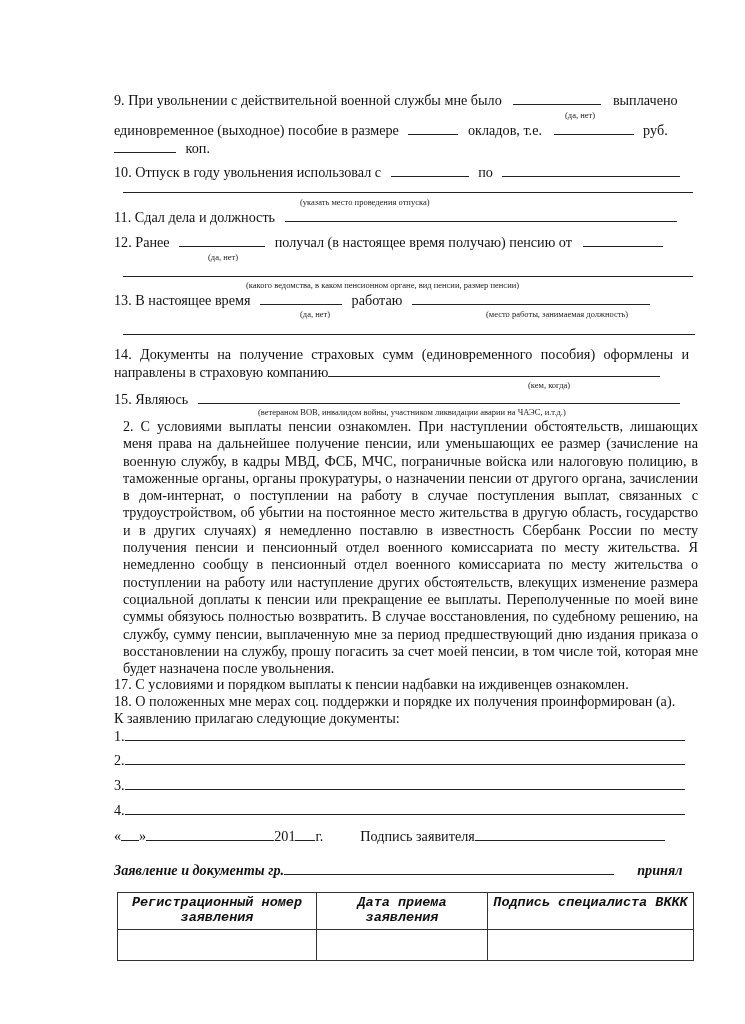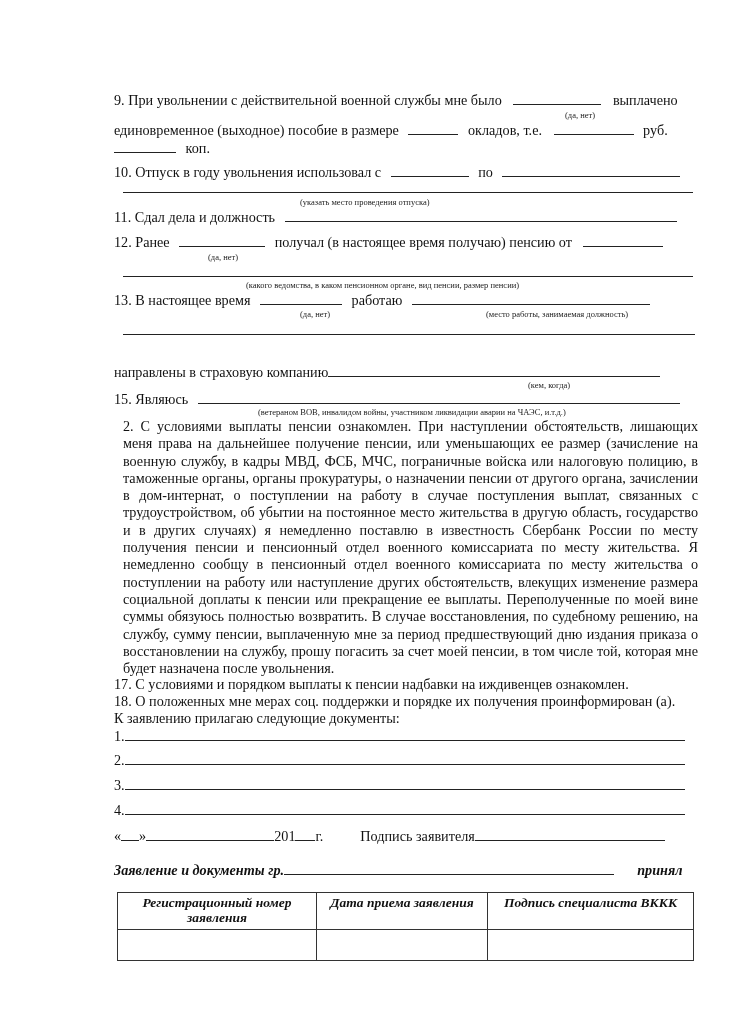--- a/index.html
+++ b/index.html
@@ -10,21 +10,21 @@
   .just { white-space:normal; text-align:justify; text-align-last:justify; }
   .blank { display:inline-block; border-bottom:1px solid #222; height:12px; vertical-align:baseline; }
   .hint { position:absolute; font-size:8.5px; line-height:10px; white-space:nowrap; color:#222; }
   .rule { position:absolute; height:0; border-top:1px solid #222; }
   .para { position:absolute; left:123px; width:575px; font-size:14.2px; line-height:17.3px; text-align:justify; }
   .para span.l { display:block; text-align:justify; text-align-last:justify; white-space:nowrap; }
   .para span.l.last { text-align-last:left; }
   .it { font-style:italic; font-weight:bold; }
   table.reg { position:absolute; left:117px; top:892px; width:577px; border-collapse:collapse;
               font-style:italic; font-weight:bold; font-size:13.5px; }
-  table.reg td { border:1px solid #333; text-align:center; vertical-align:top; padding:2px 4px; line-height:15px; }
+  table.reg td { border:1px solid #333; text-align:center; vertical-align:top; padding:2px 4px; line-height:15px;font-family:Liberation Mono, monospace; }
   table.reg tr.head td { height:32px; }
   table.reg tr.empty td { height:26px; }
 </style>
 </head>
 <body>
 
 <div class="page">
 
   <div class="ln" style="top:92px;">
     <span>9. При увольнении  с действительной военной службы мне было</span>
@@ -72,20 +72,21 @@
   <div class="ln" style="top:292px;">
     <span>13. В настоящее время</span>
     <span class="blank" style="width:82px; margin:0 6px;"></span>
     <span>работаю</span>
     <span class="blank" style="width:238px; margin-left:6px;"></span>
   </div>
   <div class="hint" style="left:300px; top:309px;">(да, нет)</div>
   <div class="hint" style="left:472px; top:309px;padding-left:14px;">(место работы, занимаемая должность)</div>
   <div class="rule" style="left:123px; width:572px; top:334px;"></div>
 
+  <div class="ln just" style="top:346px;">14. Документы на получение страховых сумм (единовременного пособия) оформлены и</div>
   <div class="ln" style="top:364px;">
     <span>направлены в страховую компанию</span><span class="blank" style="width:332px;"></span>
   </div>
   <div class="hint" style="left:528px; top:380px;">(кем, когда)</div>
 
   <div class="ln" style="top:391px;">
     <span>15. Являюсь</span>
     <span class="blank" style="width:482px; margin-left:6px;"></span>
   </div>
   <div class="hint" style="left:258px; top:407px;">(ветераном ВОВ, инвалидом войны, участником ликвидации аварии на ЧАЭС, и.т.д.)</div>

